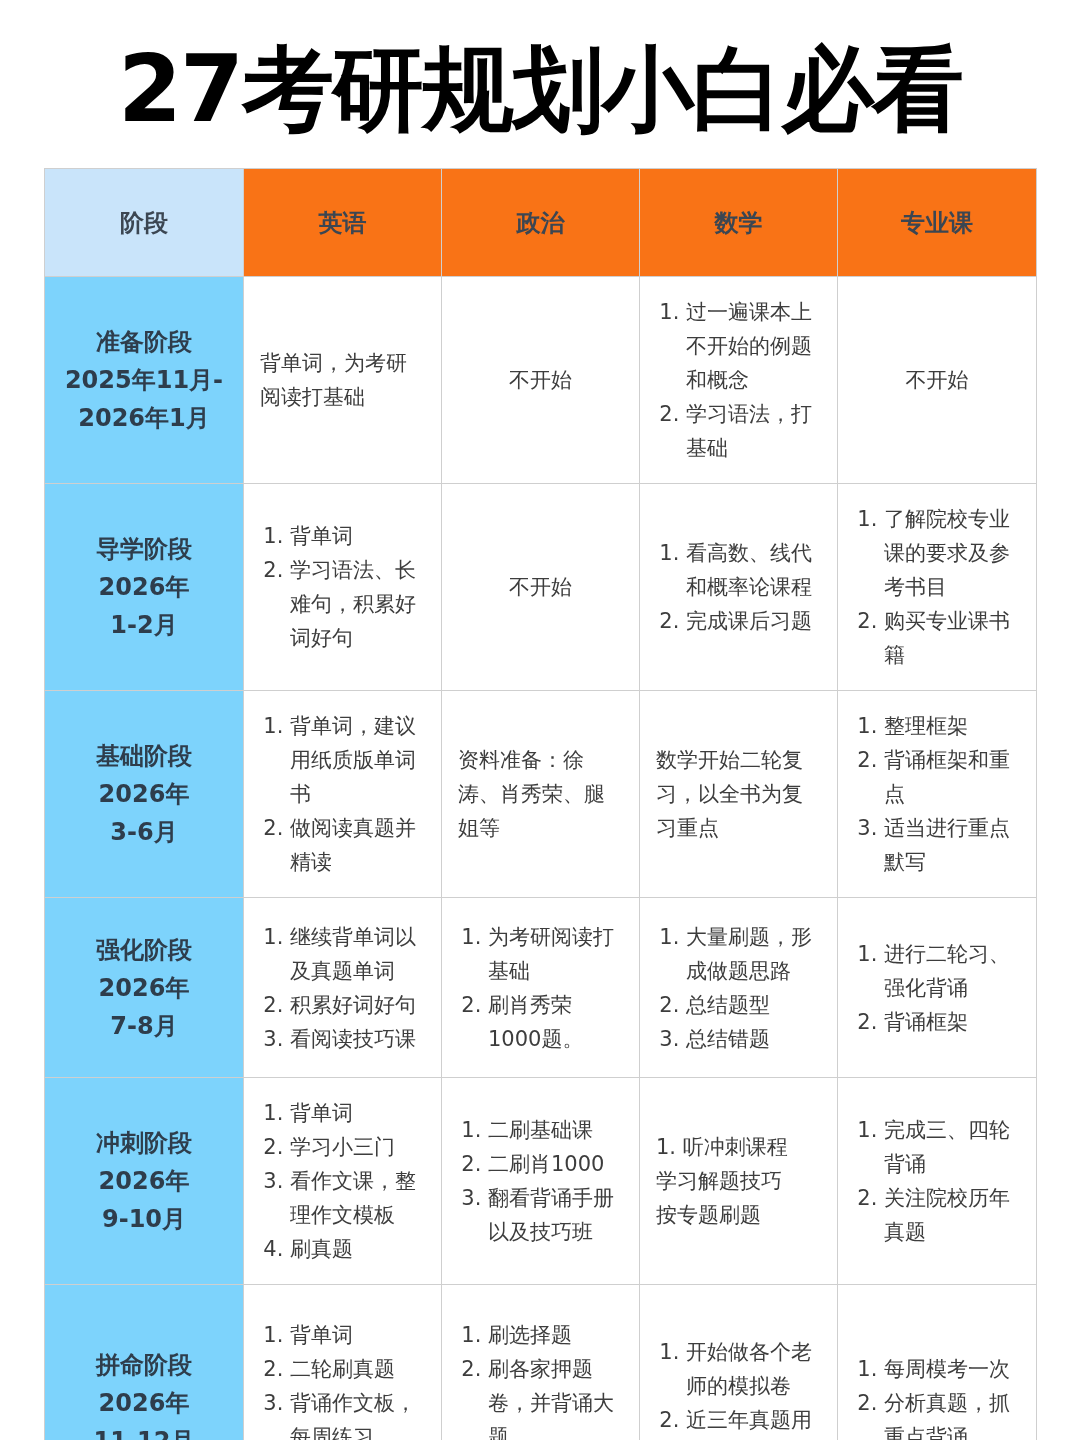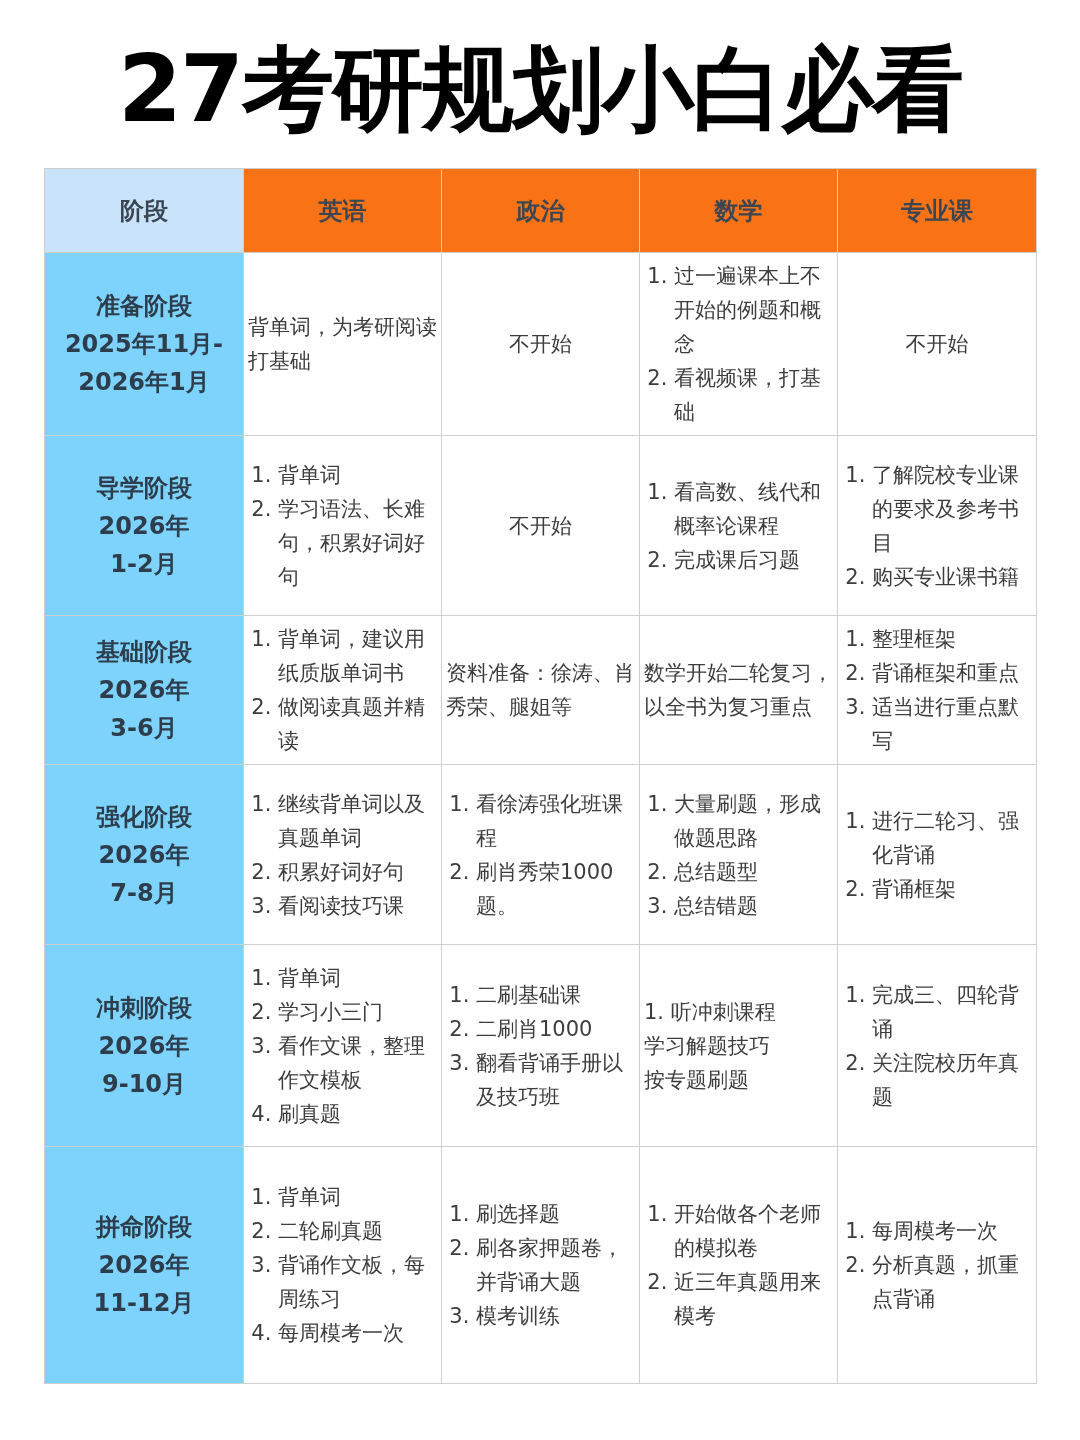--- a/index.html
+++ b/index.html
@@ -2,21 +2,21 @@
 <html><head>
 <meta charset="utf-8">
 <style>
   html, body { margin: 0; padding: 0; background: #ffffff; }
   body { width: 1080px; height: 1440px; position: relative; overflow: hidden;
          font-family: "DejaVu Sans", "Liberation Sans", sans-serif; color: #3a3a3a; }
   .title { position: absolute; left: 0; top: 30px; width: 1080px; text-align: center;
            font-size: 92px; font-weight: bold; color: #000; letter-spacing: -2px; line-height: 120px; }
   table.plan { position: absolute; left: 44px; top: 168px; width: 992px;
                border-collapse: collapse; table-layout: fixed; }
-  table.plan td, table.plan th { border: 1.5px solid #cfcfcf; padding: 4px; vertical-align: middle; }
+  table.plan td, table.plan th { border: 1.5px solid #cfcfcf; padding: 16px; vertical-align: middle; }
   th { height: 75px; font-size: 24px; font-weight: bold; color: #3b4652; background: #f97316; }
   th.stage-h { background: #c9e4fa; }
   td.stage { background: #7dd3fc; text-align: center; font-size: 24px; font-weight: bold;
              color: #2e3d4c; line-height: 38px; }
   td.cell { background: #fff; font-size: 21px; line-height: 34px; color: #3d3d3d; padding: 0 8px; }
   td.center { text-align: center; }
   ol { margin: 2px; padding: 0 0 0 28px; }
   ol li { padding-left: 0; }
   ol li::marker { color: #3d3d3d; }
   .plain { display: block; }
@@ -53,21 +53,21 @@
         </td>
         <td class="cell">
           <span class="plain">背单词，为考研阅读打基础</span>
         </td>
         <td class="cell center">
           <span class="plain">不开始</span>
         </td>
         <td class="cell">
           <ol>
             <li>过一遍课本上不开始的例题和概念</li>
-            <li>看视频课，打基础</li>
+            <li>学习语法，打基础</li>
           </ol>
         </td>
         <td class="cell center">
           <span class="plain">不开始</span>
         </td>
       </tr>
       <tr style="height: 180px;">
         <td class="stage">
           <span class="stage-line">导学阶段</span>
           <span class="stage-line">2026年</span>
@@ -129,21 +129,21 @@
         </td>
         <td class="cell">
           <ol>
             <li>继续背单词以及真题单词</li>
             <li>积累好词好句</li>
             <li>看阅读技巧课</li>
           </ol>
         </td>
         <td class="cell">
           <ol>
-            <li>看徐涛强化班课程</li>
+            <li>为考研阅读打基础</li>
             <li>刷肖秀荣1000题。</li>
           </ol>
         </td>
         <td class="cell">
           <ol>
             <li>大量刷题，形成做题思路</li>
             <li>总结题型</li>
             <li>总结错题</li>
           </ol>
         </td>

